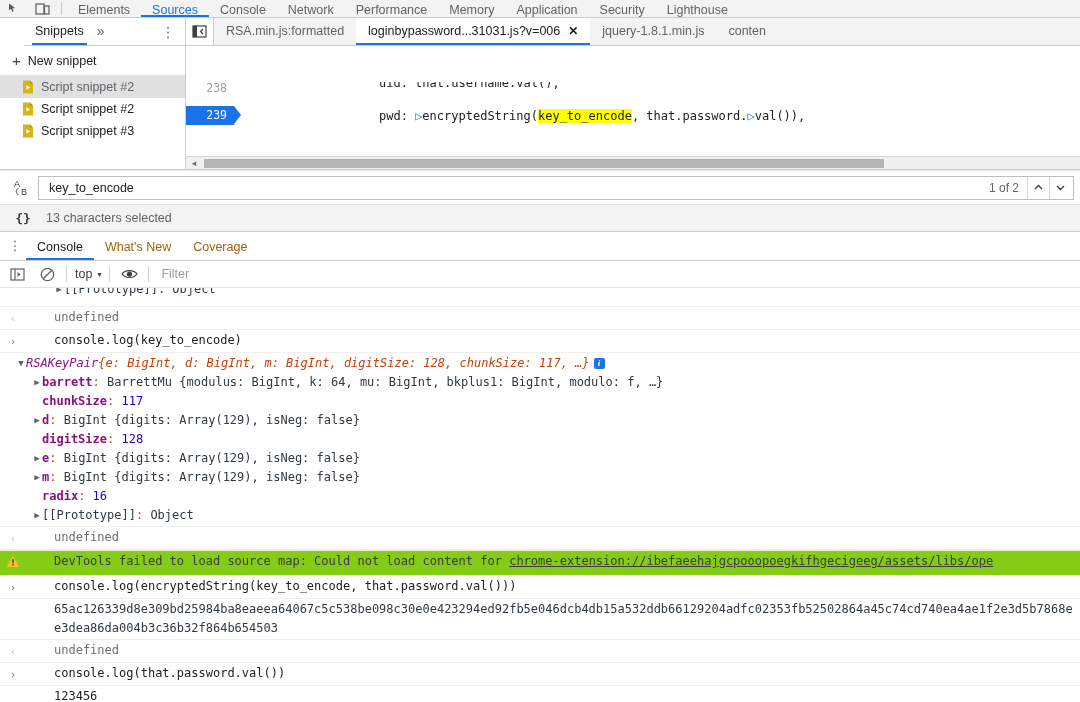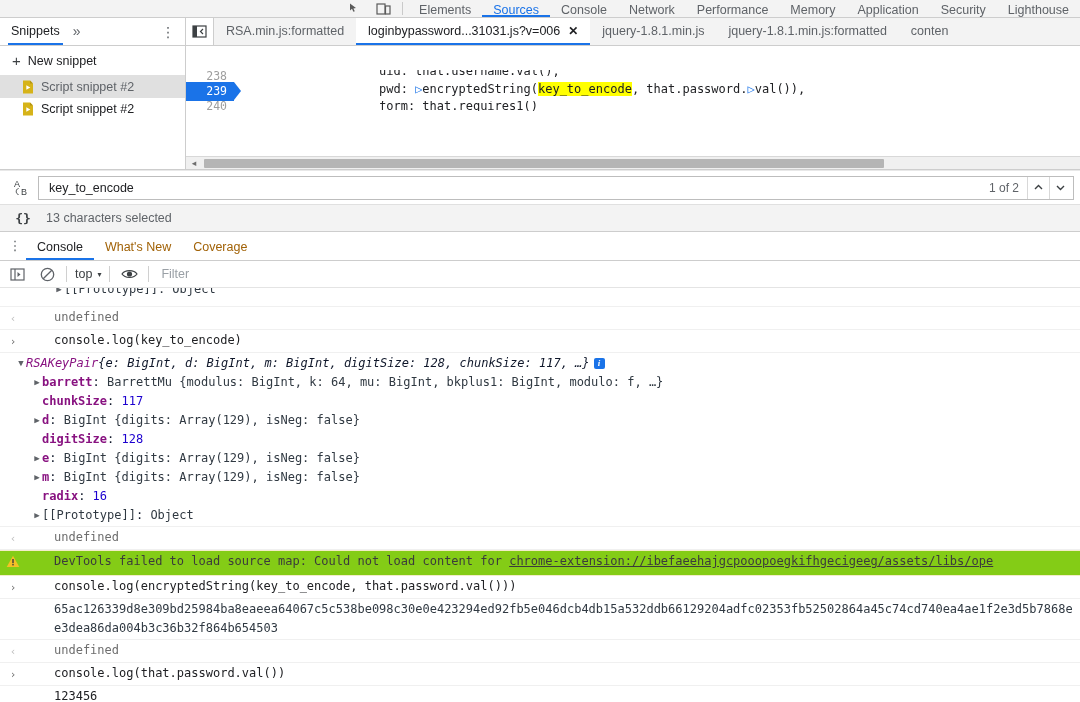--- a/index.html
+++ b/index.html
@@ -16,21 +16,20 @@
 
   
   .devtools-tabstrip {
     height: 18px;
     background: #f3f3f3;
     border-bottom: 1px solid #cdcdcd;
     display: flex;
     align-items: flex-end;
     position: relative;
     overflow: hidden;
-    justify-content: flex-end;
   }
   .dt-icon-btn {
     width: 28px; height: 18px;
     display: flex; align-items: flex-end; justify-content: center;
     padding-bottom: 1px;
     color: #5a5a5a;
   }
   .dt-sep { width:1px; height:13px; background:#cacaca; margin: 0 5px 2px 5px; align-self:flex-end; }
   .dt-tab {
     padding: 0 11px;
@@ -60,20 +59,21 @@
     border-right: 1px solid #cdcdcd;
     background: #fff;
     display: flex; flex-direction: column;
   }
   .snippets-header {
     height: 28px;
     display: flex; align-items: center;
     border-bottom: 1px solid #cdcdcd;
     padding-left: 8px;
     position: relative;
+    margin-left: 24px;
   }
   .snippets-title {
     font-size: 12.5px; color: #202124;
     border-bottom: 2px solid #1a73e8;
     height: 27px; line-height: 27px;
     padding: 0 3px;
   }
   .snippets-more { font-size: 14px; color: #5f6368; margin-left: 10px; line-height: 27px; }
   .snippets-dots {
     position: absolute; right: 10px; top: 50%; transform: translateY(-50%);
@@ -148,21 +148,22 @@
     flex: 1;
     position: relative;
     overflow: hidden;
     background: #fff;
     font-family: "DejaVu Sans Mono", monospace;
     font-size: 12px;
   }
   .code-line {
     display: flex;
     height: 19px;
-    align-items: flex-start;
+    align-items: center;
+    margin-top: 12px;
   }
   .gutter {
     width: 48px; flex: 0 0 48px;
     text-align: right;
     padding-right: 7px;
     color: #9e9e9e;
     font-size: 11.5px;
     background: #fff;
     line-height:19px;
   }
@@ -327,21 +328,21 @@
   }
 
   
   .obj-line { white-space: nowrap; }
   .tri {
     display:inline-block; width:10px; color:#5f6368; font-size:9px;
     text-align:center; vertical-align: 1px;
   }
   .ob-cls { color:#881280; font-style: italic; }
   .ob-key-b { color:#881280; font-weight:bold; }
-  .ob-dim { color:#0f172a; }
+  .ob-dim { color:#c2410c; }
   .ob-num { color:#1c00cf; }
   .ob-txt { color:#303942; }
   .info-badge {
     display:inline-block; width:11px; height:11px; border-radius:2px;
     background:#1a73e8; color:#fff; font-size:9px; line-height:11px;
     text-align:center; font-family:"Liberation Serif", serif; font-style:italic;
     vertical-align: 1px; margin-left:4px; font-weight:bold;
   }
   .indent1 { padding-left: 16px; }
   .indent2 { padding-left: 32px; }
@@ -401,43 +402,50 @@
       <div class="snippet-item">
         <span class="snippet-icon">
           <svg width="12" height="14" viewBox="0 0 12 14">
               <path d="M1 0.5 h7 l3 3 v10 h-10 z" fill="#d6b319"></path>
               <path d="M8 0.5 v3 h3 z" fill="#b39412"></path>
               <path d="M4.3 5.2 l4 2.3 l-4 2.3 z" fill="#ffffff"></path>
             </svg>
         </span>
         <span>Script snippet #2</span>
       </div>
+      <div class="snippet-item">
+        <span class="snippet-icon">
+          <svg width="12" height="14" viewBox="0 0 12 14">
+              <path d="M1 0.5 h7 l3 3 v10 h-10 z" fill="#d6b319"></path>
+              <path d="M8 0.5 v3 h3 z" fill="#b39412"></path>
+              <path d="M4.3 5.2 l4 2.3 l-4 2.3 z" fill="#ffffff"></path>
+            </svg>
+        </span>
+        <span>Script snippet #3</span>
+      </div>
     </div>
 
     <div class="editor-area">
       <div class="editor-tabs">
         <div class="editor-nav-btn">
           <svg width="15" height="13" viewBox="0 0 15 13">
               <rect x="1" y="1" width="13" height="11" fill="none" stroke="#3c4043" stroke-width="1.2"></rect>
               <rect x="1" y="1" width="4" height="11" fill="#3c4043"></rect>
               <path d="M11 4 L8.5 6.5 L11 9" fill="none" stroke="#3c4043" stroke-width="1.2"></path>
             </svg>
         </div>
         <div class="etab">
           <span>RSA.min.js:formatted</span>
         </div>
         <div class="etab active">
           <span>loginbypassword...31031.js?v=006</span>
           <span class="etab-close">✕</span>
         </div>
         <div class="etab">
           <span>jquery-1.8.1.min.js</span>
-        </div>
-        <div class="etab">
-          <span>jquery-1.8.1.min.js:formatted</span>
         </div>
         <div class="etab">
           <span>conten</span>
         </div>
       </div>
 
       <div class="code-view">
         <div class="code-line" style="height:12px; overflow:hidden;">
           <span class="gutter" style="line-height:12px;">238</span>
           <span class="code-text" style="line-height:12px; position:relative; top:-5px;">uid: that.username.val(),</span>

